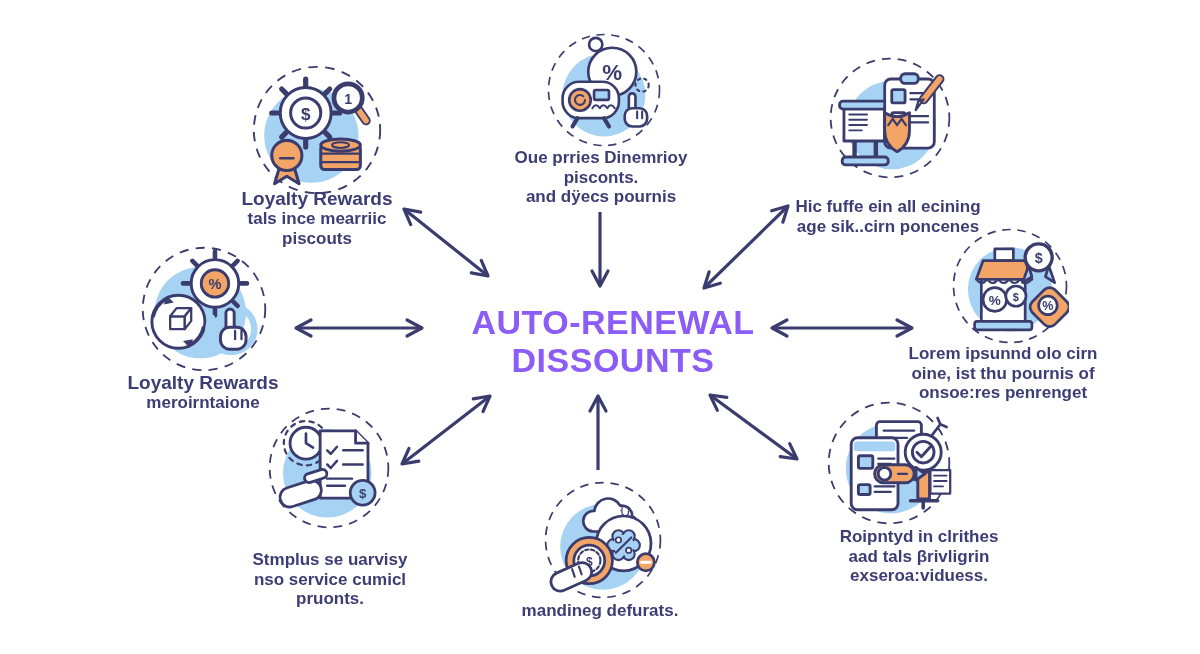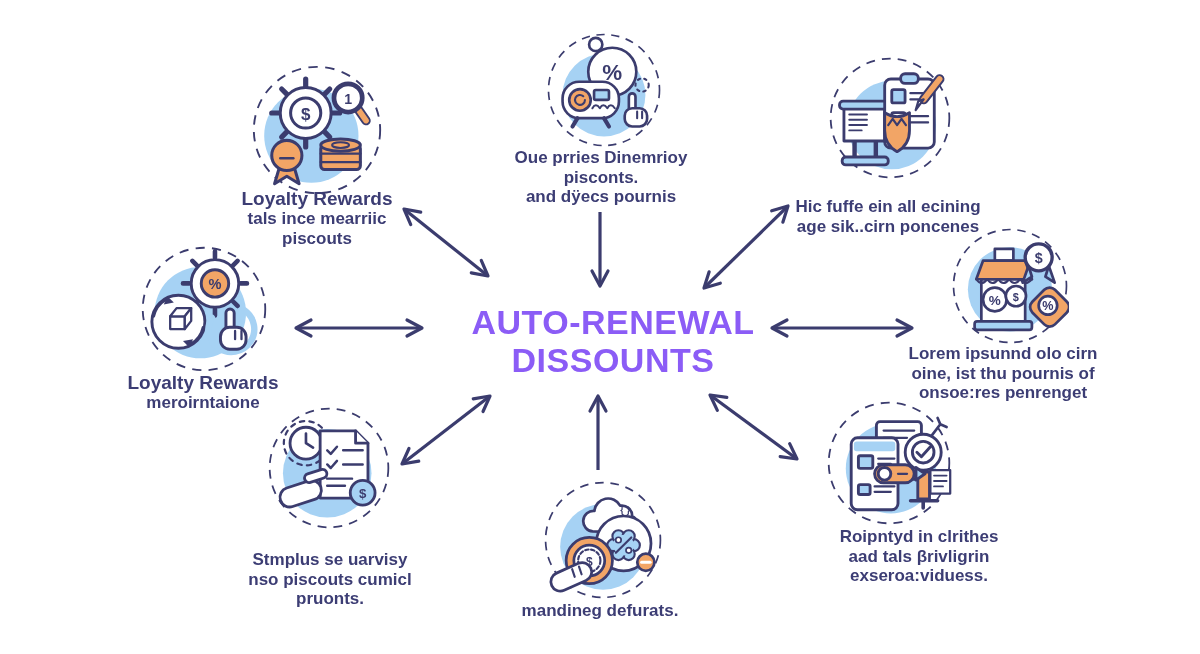--- a/index.html
+++ b/index.html
@@ -186,21 +186,21 @@
         <path d="M68 50l4 4 7-8M86 50h22M68 66l4 4 7-8M86 66h22M68 82h28M68 90h20" stroke-width="2.8"></path>
         <rect x="14" y="88" width="48" height="22" rx="11" fill="#fff" transform="rotate(-18 38 99)"></rect>
         <rect x="42" y="74" width="26" height="10" rx="5" fill="#fff" transform="rotate(-18 55 79)"></rect>
         <circle cx="108" cy="98" r="14" fill="#a6d2f4"></circle>
         <text class="t" x="108" y="104" font-size="15">$</text>
       </g>
     </svg>
   </div>
   <div class="cap" style="left:215px;top:526px;width:230px;margin-top:24px;">
     <div class="l">Stmplus se uarvisy</div>
-    <div class="l">nso piscouts cumicl</div>
+    <div class="l">nso service cumicl</div>
     <div class="l">pruonts.</div>
   </div>
 
   <div class="icon" style="left:543px;top:480px;width:120px;height:120px;">
     <svg viewBox="0 0 140 140">
       <circle class="dash" cx="70" cy="70" r="67"></circle>
       <circle class="blob" cx="70" cy="78" r="50"></circle>
       <g stroke="#3b3c6e" stroke-width="3.2" stroke-linecap="round" stroke-linejoin="round" fill="none">
         <path d="M58 60a12 12 0 0 1 2-24a16 16 0 0 1 30-6a12 12 0 0 1 14 12a10 10 0 0 1-4 19z" fill="#fff"></path>
         <text class="t" x="96" y="38" font-size="11">{ }</text>

